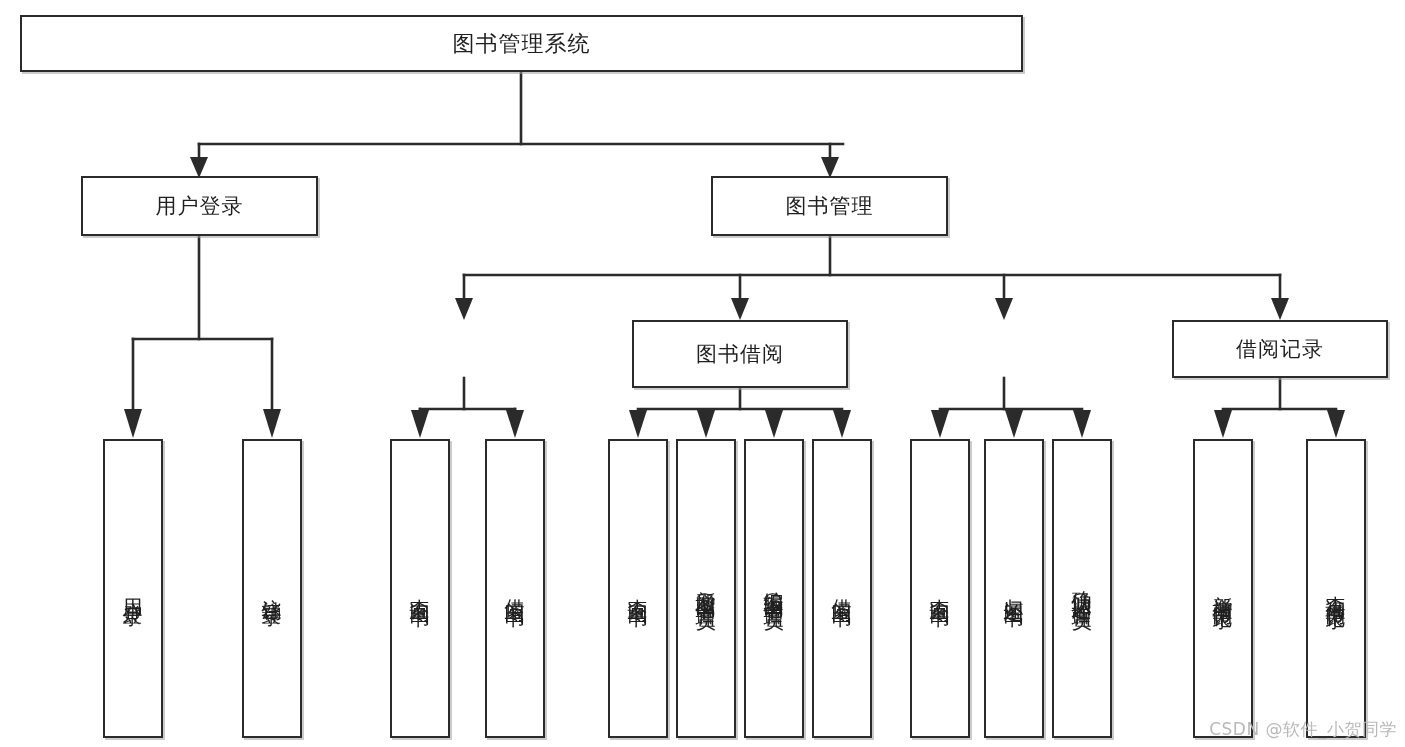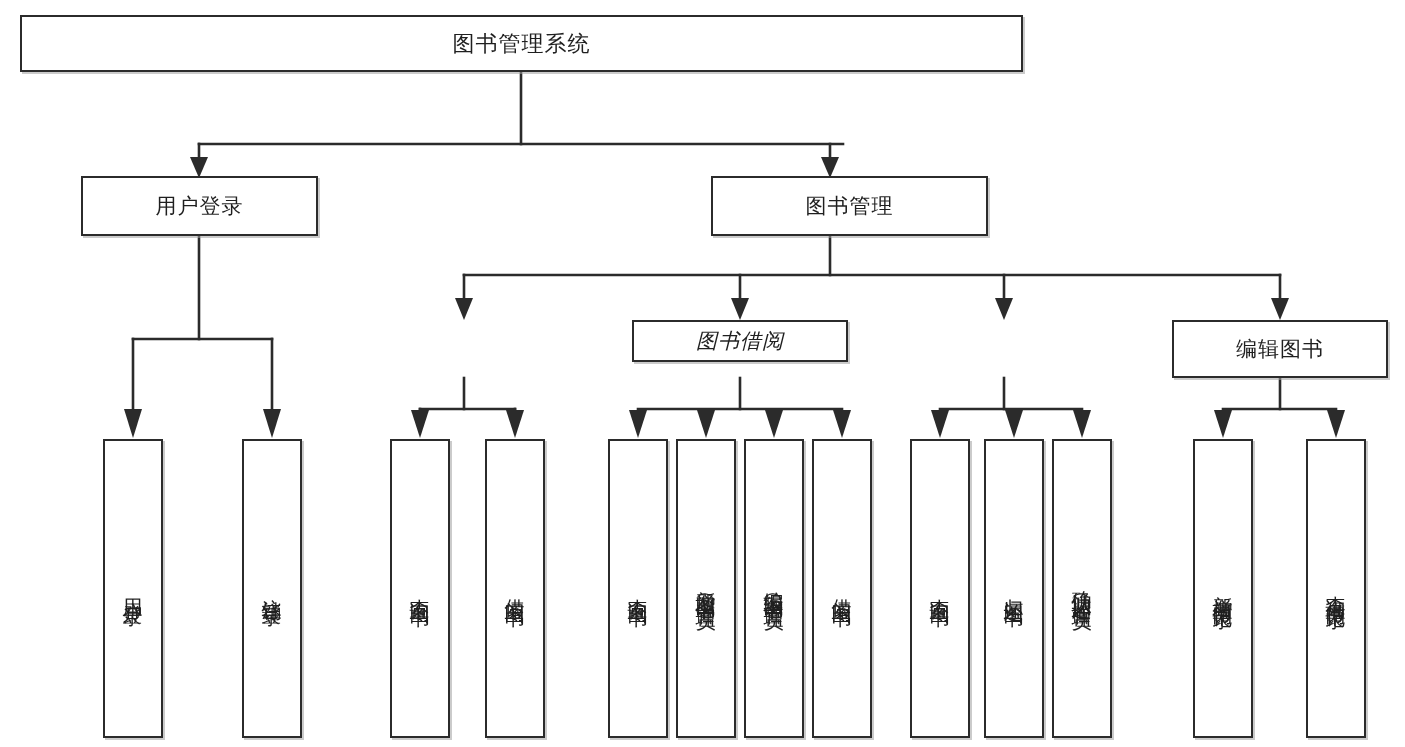--- a/index.html
+++ b/index.html
@@ -161,29 +161,29 @@
     </g>
   </svg>
 
   <div class="hbox title-box" style="left:20px; top:11px; width:1003px; height:57px;">
     <span>图书管理系统</span>
   </div>
 
   <div class="hbox" style="left:81px; top:172px; width:237px; height:60px;">
     <span>用户登录</span>
   </div>
-  <div class="hbox" style="left:711px; top:172px; width:277px; height:60px;">
+  <div class="hbox" style="left:711px; top:172px; width:237px; height:60px;">
     <span>图书管理</span>
   </div>
 
-  <div class="hbox" style="left:632px; top:316px; width:216px; height:42px;font-style:italic;">
+  <div class="hbox" style="left:632px; top:316px; width:216px; height:68px;">
     <span>图书借阅</span>
   </div>
   <div class="hbox" style="left:1172px; top:316px; width:216px; height:58px;">
-    <span>编辑图书</span>
+    <span>借阅记录</span>
   </div>
 
   <div class="leaf-box" style="left:103px; top:435px; width:60px; height:299px;">
     <div class="vtext-wrap">
         <span class="vtext">用户登录</span>
       </div>
   </div>
   <div class="leaf-box" style="left:242px; top:435px; width:60px; height:299px;">
     <div class="vtext-wrap">
         <span class="vtext">注销登录</span>
@@ -242,14 +242,15 @@
     <div class="vtext-wrap">
         <span class="vtext">新增借阅记录</span>
       </div>
   </div>
   <div class="leaf-box" style="left:1306px; top:435px; width:60px; height:299px;">
     <div class="vtext-wrap">
         <span class="vtext">查询借阅记录</span>
       </div>
   </div>
 
+  <div id="watermark">CSDN @软件_小贺同学</div>
 
 </div>
 
 </body></html>

